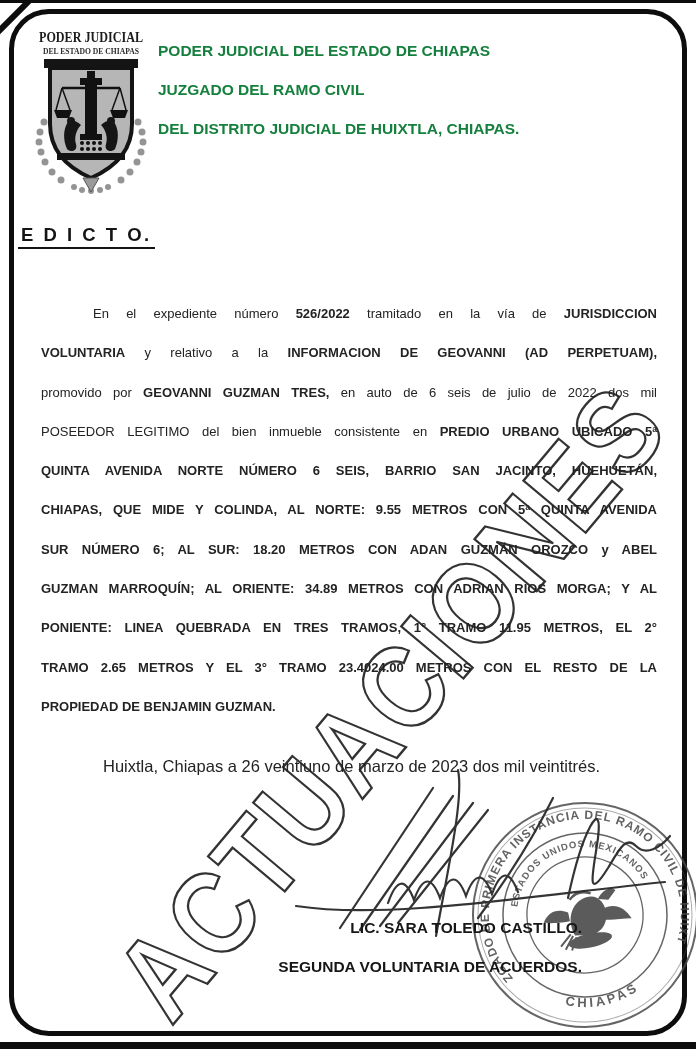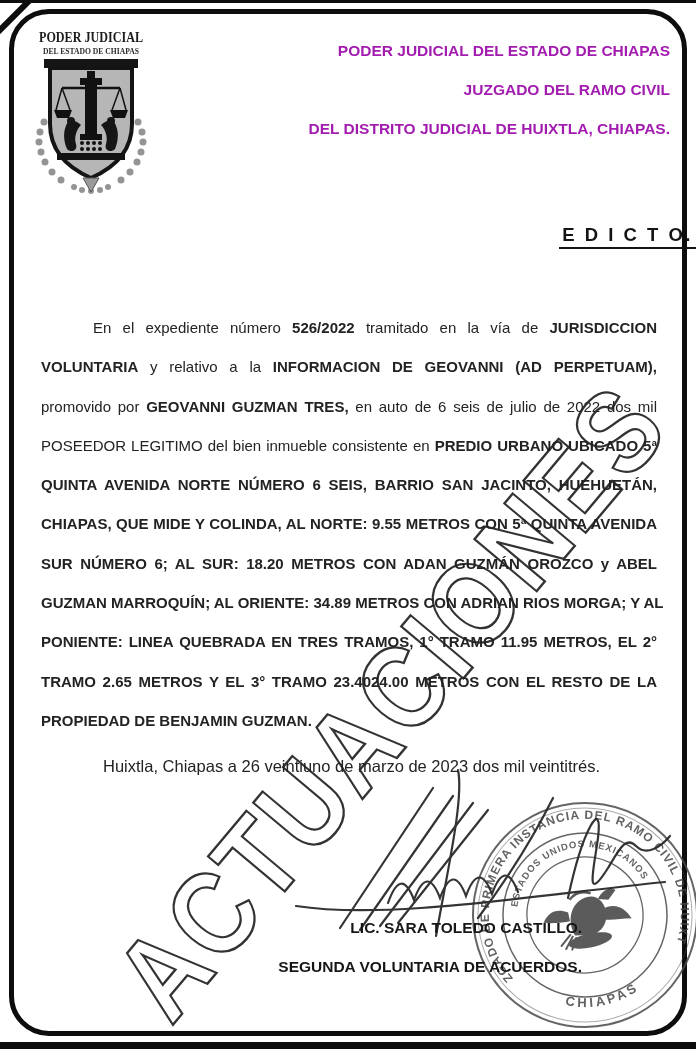--- a/index.html
+++ b/index.html
@@ -10,30 +10,30 @@
   .abs{position:absolute;}
   .page-border{
     left:9px;top:9px;right:9px;bottom:13px;
     border:5px solid #0d0d0d;border-radius:40px;z-index:1;
   }
   .edge-top{left:0;top:0;width:696px;height:3px;background:#0d0d0d;z-index:2;}
   .edge-bottom{left:0;bottom:0;width:696px;height:7px;background:#0d0d0d;z-index:2;}
   .corner-svg{left:0;top:0;z-index:2;}
   .logo-svg{left:30px;top:26px;z-index:3;}
   .header-text{
-    left:158px;top:32px;width:512px;text-align:right;
-    font-weight:bold;font-size:15.5px;line-height:38.8px;color:#a21caf;z-index:3;
-  }
-  .edicto-wrap{left:0;top:224px;width:696px;text-align:right;z-index:3;}
+    left:158px;top:32px;width:512px;text-align:left;
+    font-weight:bold;font-size:15.5px;line-height:38.8px;color:#15803d;z-index:3;
+  }
+  .edicto-wrap{left:0;top:224px;width:696px;text-align:left;z-index:3;}
   .edicto{
     display:inline-block;margin-left:18px;font-weight:bold;font-size:18.5px;
     letter-spacing:2.5px;border-bottom:2.5px solid #141414;padding:0 3px 1px 3px;color:#141414;
   }
   .body-text{
-    left:41px;top:308px;width:616px;font-size:15px;line-height:39.3px;color:#232323;z-index:3;
+    left:41px;top:294px;width:616px;font-size:13px;line-height:39.3px;color:#232323;z-index:3;
   }
   .body-line{white-space:nowrap;text-align:justify;text-align-last:justify;}
   .body-line.first{text-indent:52px;}
   .body-line.last{text-align-last:left;}
   .body-line .bold{font-weight:700;}
   .date-line{
     left:41px;top:757px;width:616px;padding-left:62px;box-sizing:border-box;
     font-size:16.5px;color:#232323;z-index:3;
   }
   .sig-names{

